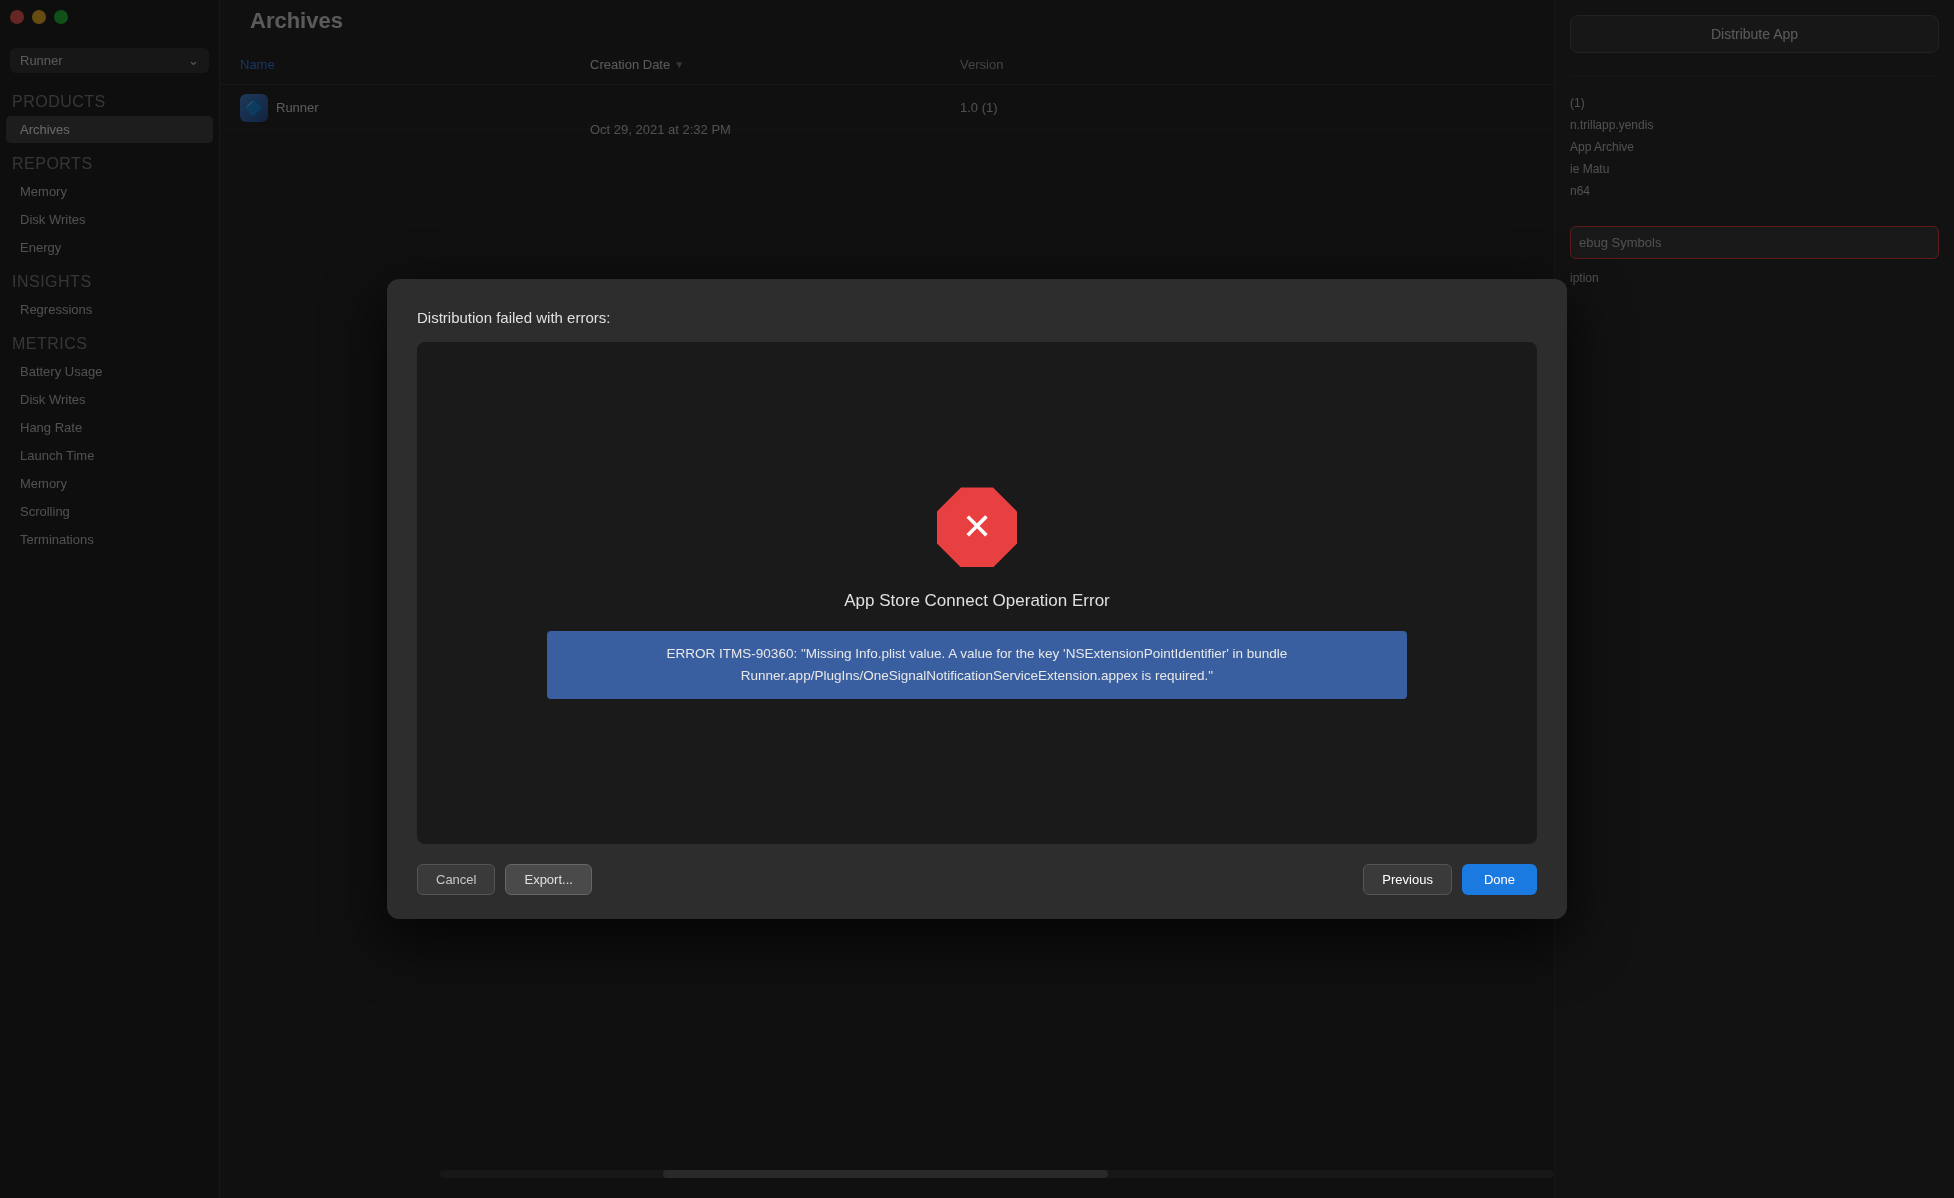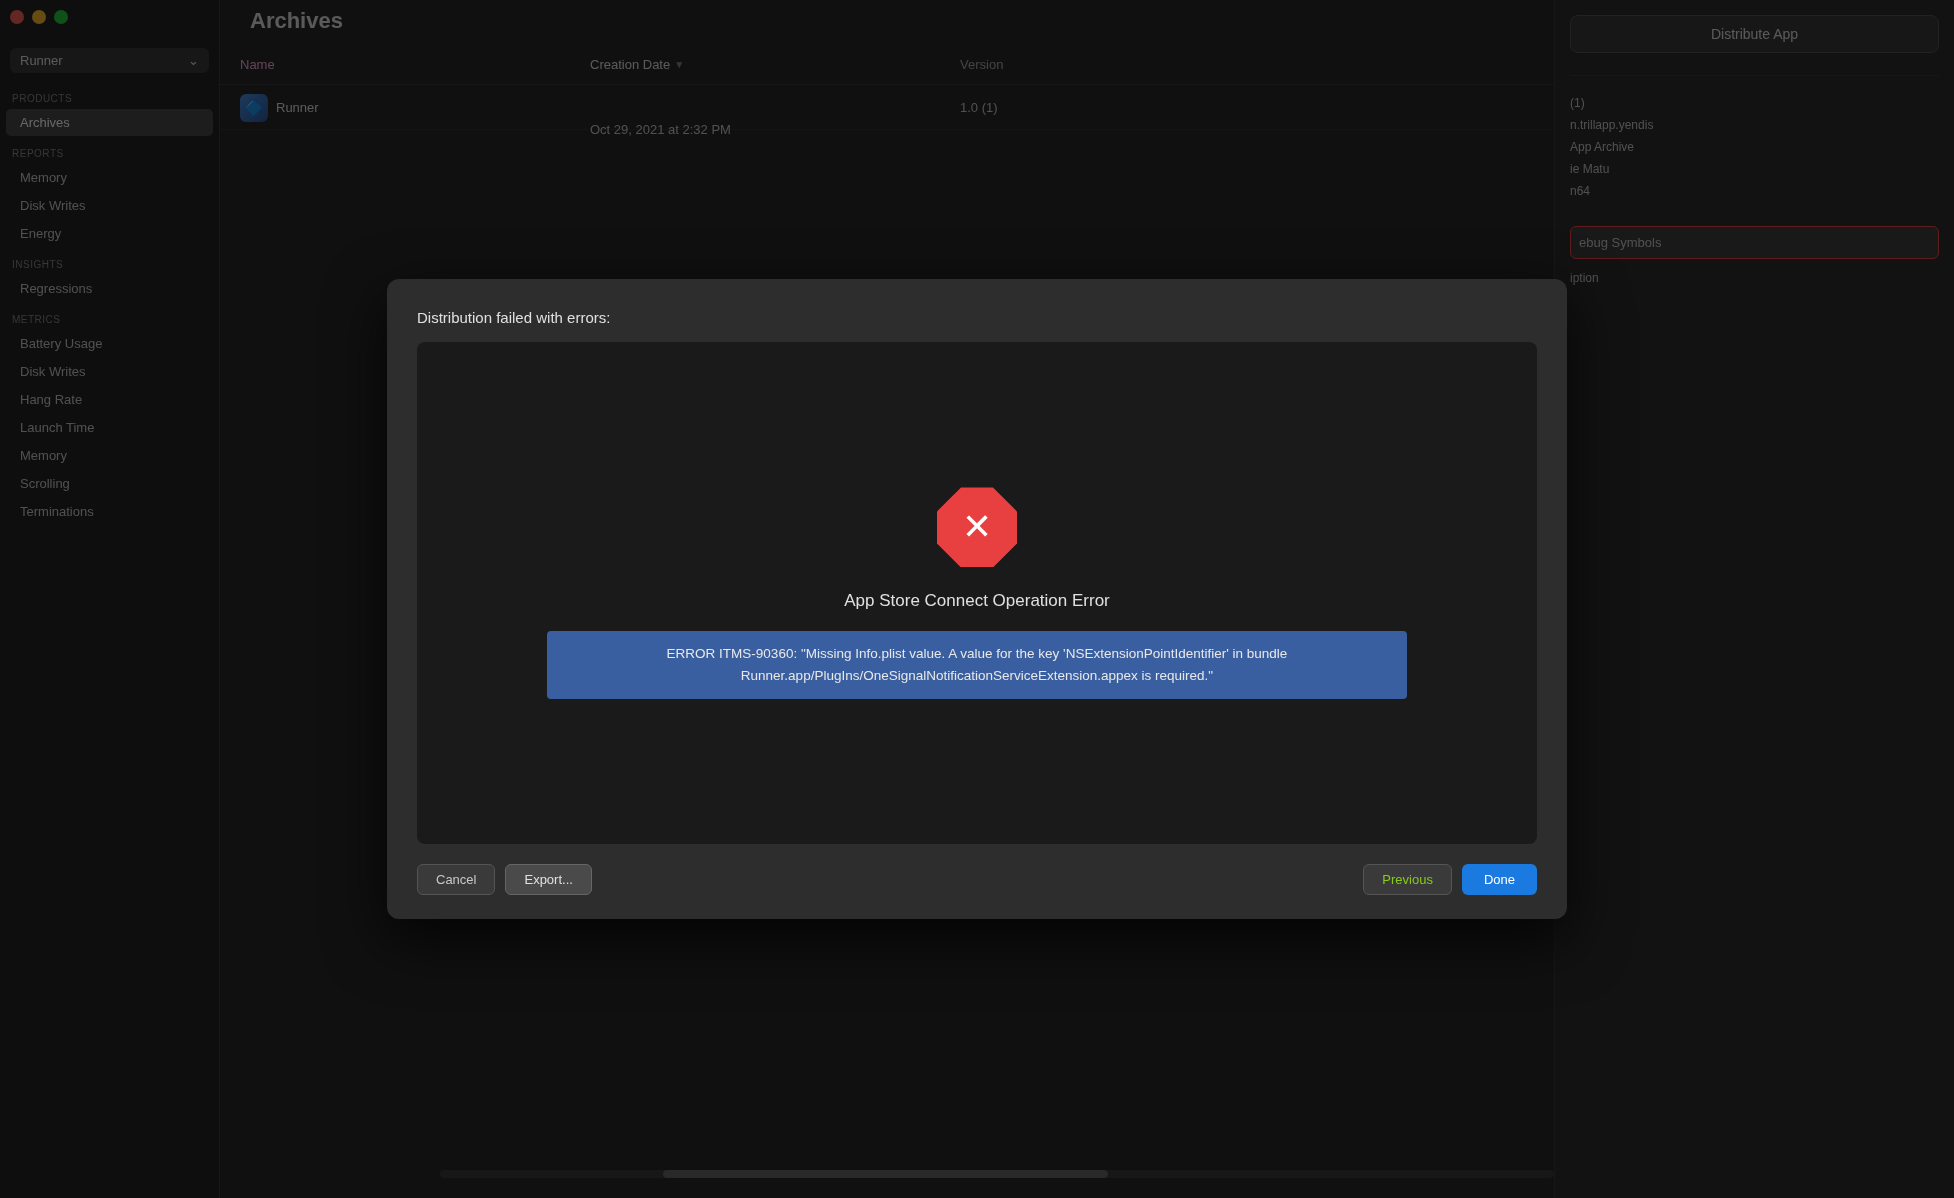--- a/index.html
+++ b/index.html
@@ -58,21 +58,21 @@
       color: #e0e0e0;
       font-size: 13px;
     }
     .chevron-down {
       color: #888;
       font-size: 10px;
     }
 
     .sidebar-section-header {
       padding: 4px 12px;
-      font-size: 10px;
+      font-size: 16px;
       color: #888;
       text-transform: uppercase;
       letter-spacing: 0.5px;
       margin-top: 8px;
     }
 
     .sidebar-item {
       padding: 6px 14px;
       font-size: 13px;
       color: #c8c8c8;
@@ -111,21 +111,21 @@
       top: 45px;
       left: 0;
       right: 0;
       height: 40px;
       background: #2a2a2a;
       border-bottom: 1px solid #3a3a3a;
       display: flex;
       align-items: center;
       padding: 0 20px;
     }
-    .col-name { width: 350px; font-size: 13px; color: #f9a8d4; }
+    .col-name { width: 350px; font-size: 13px; color: #3b82f6; }
     .col-date {
       width: 370px;
       font-size: 13px;
       color: #e0e0e0;
       display: flex;
       align-items: center;
       gap: 4px;
     }
     .col-version { font-size: 13px; color: #aaa; }
     .sort-indicator { color: #888; font-size: 10px; }
@@ -359,21 +359,21 @@
       color: #e0e0e0;
       font-size: 13px;
       cursor: pointer;
     }
 
     .btn-previous {
       padding: 7px 18px;
       background: #3a3a3a;
       border: 1px solid #555;
       border-radius: 6px;
-      color: #84cc16;
+      color: #ffffff;
       font-size: 13px;
       cursor: pointer;
     }
 
     .btn-done {
       padding: 7px 22px;
       background: #1a7ae0;
       border: none;
       border-radius: 6px;
       color: #fff;

